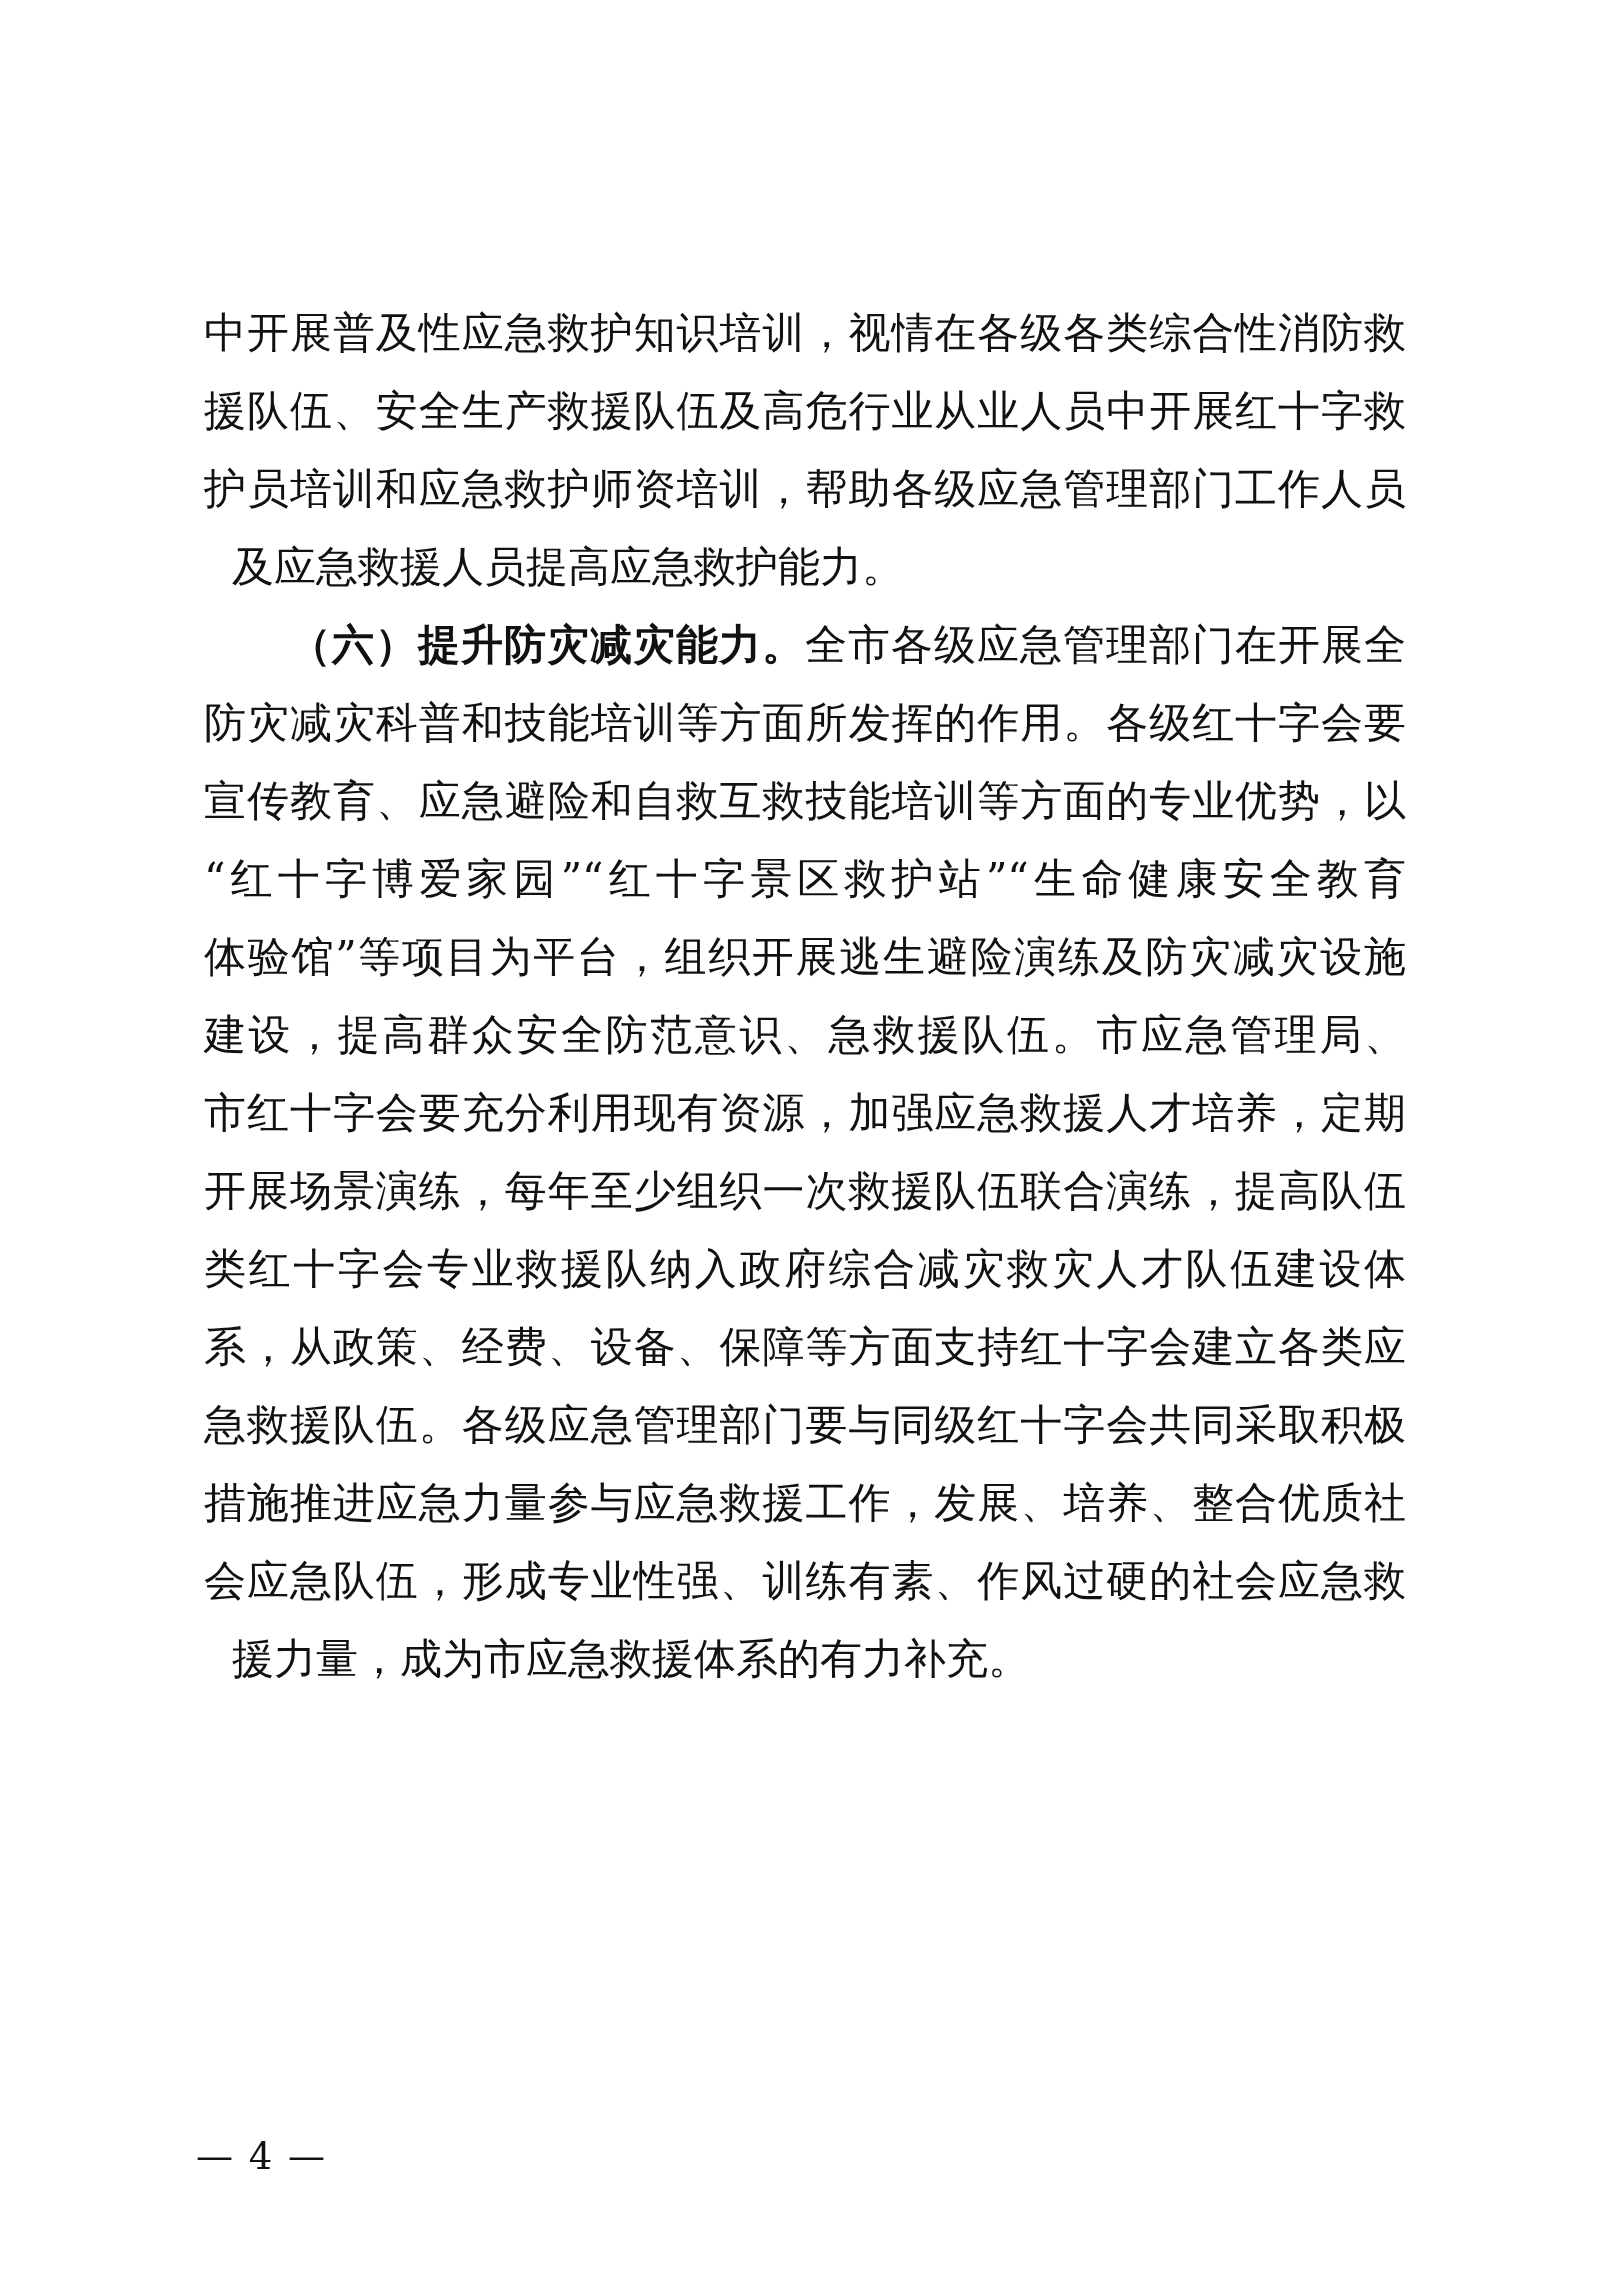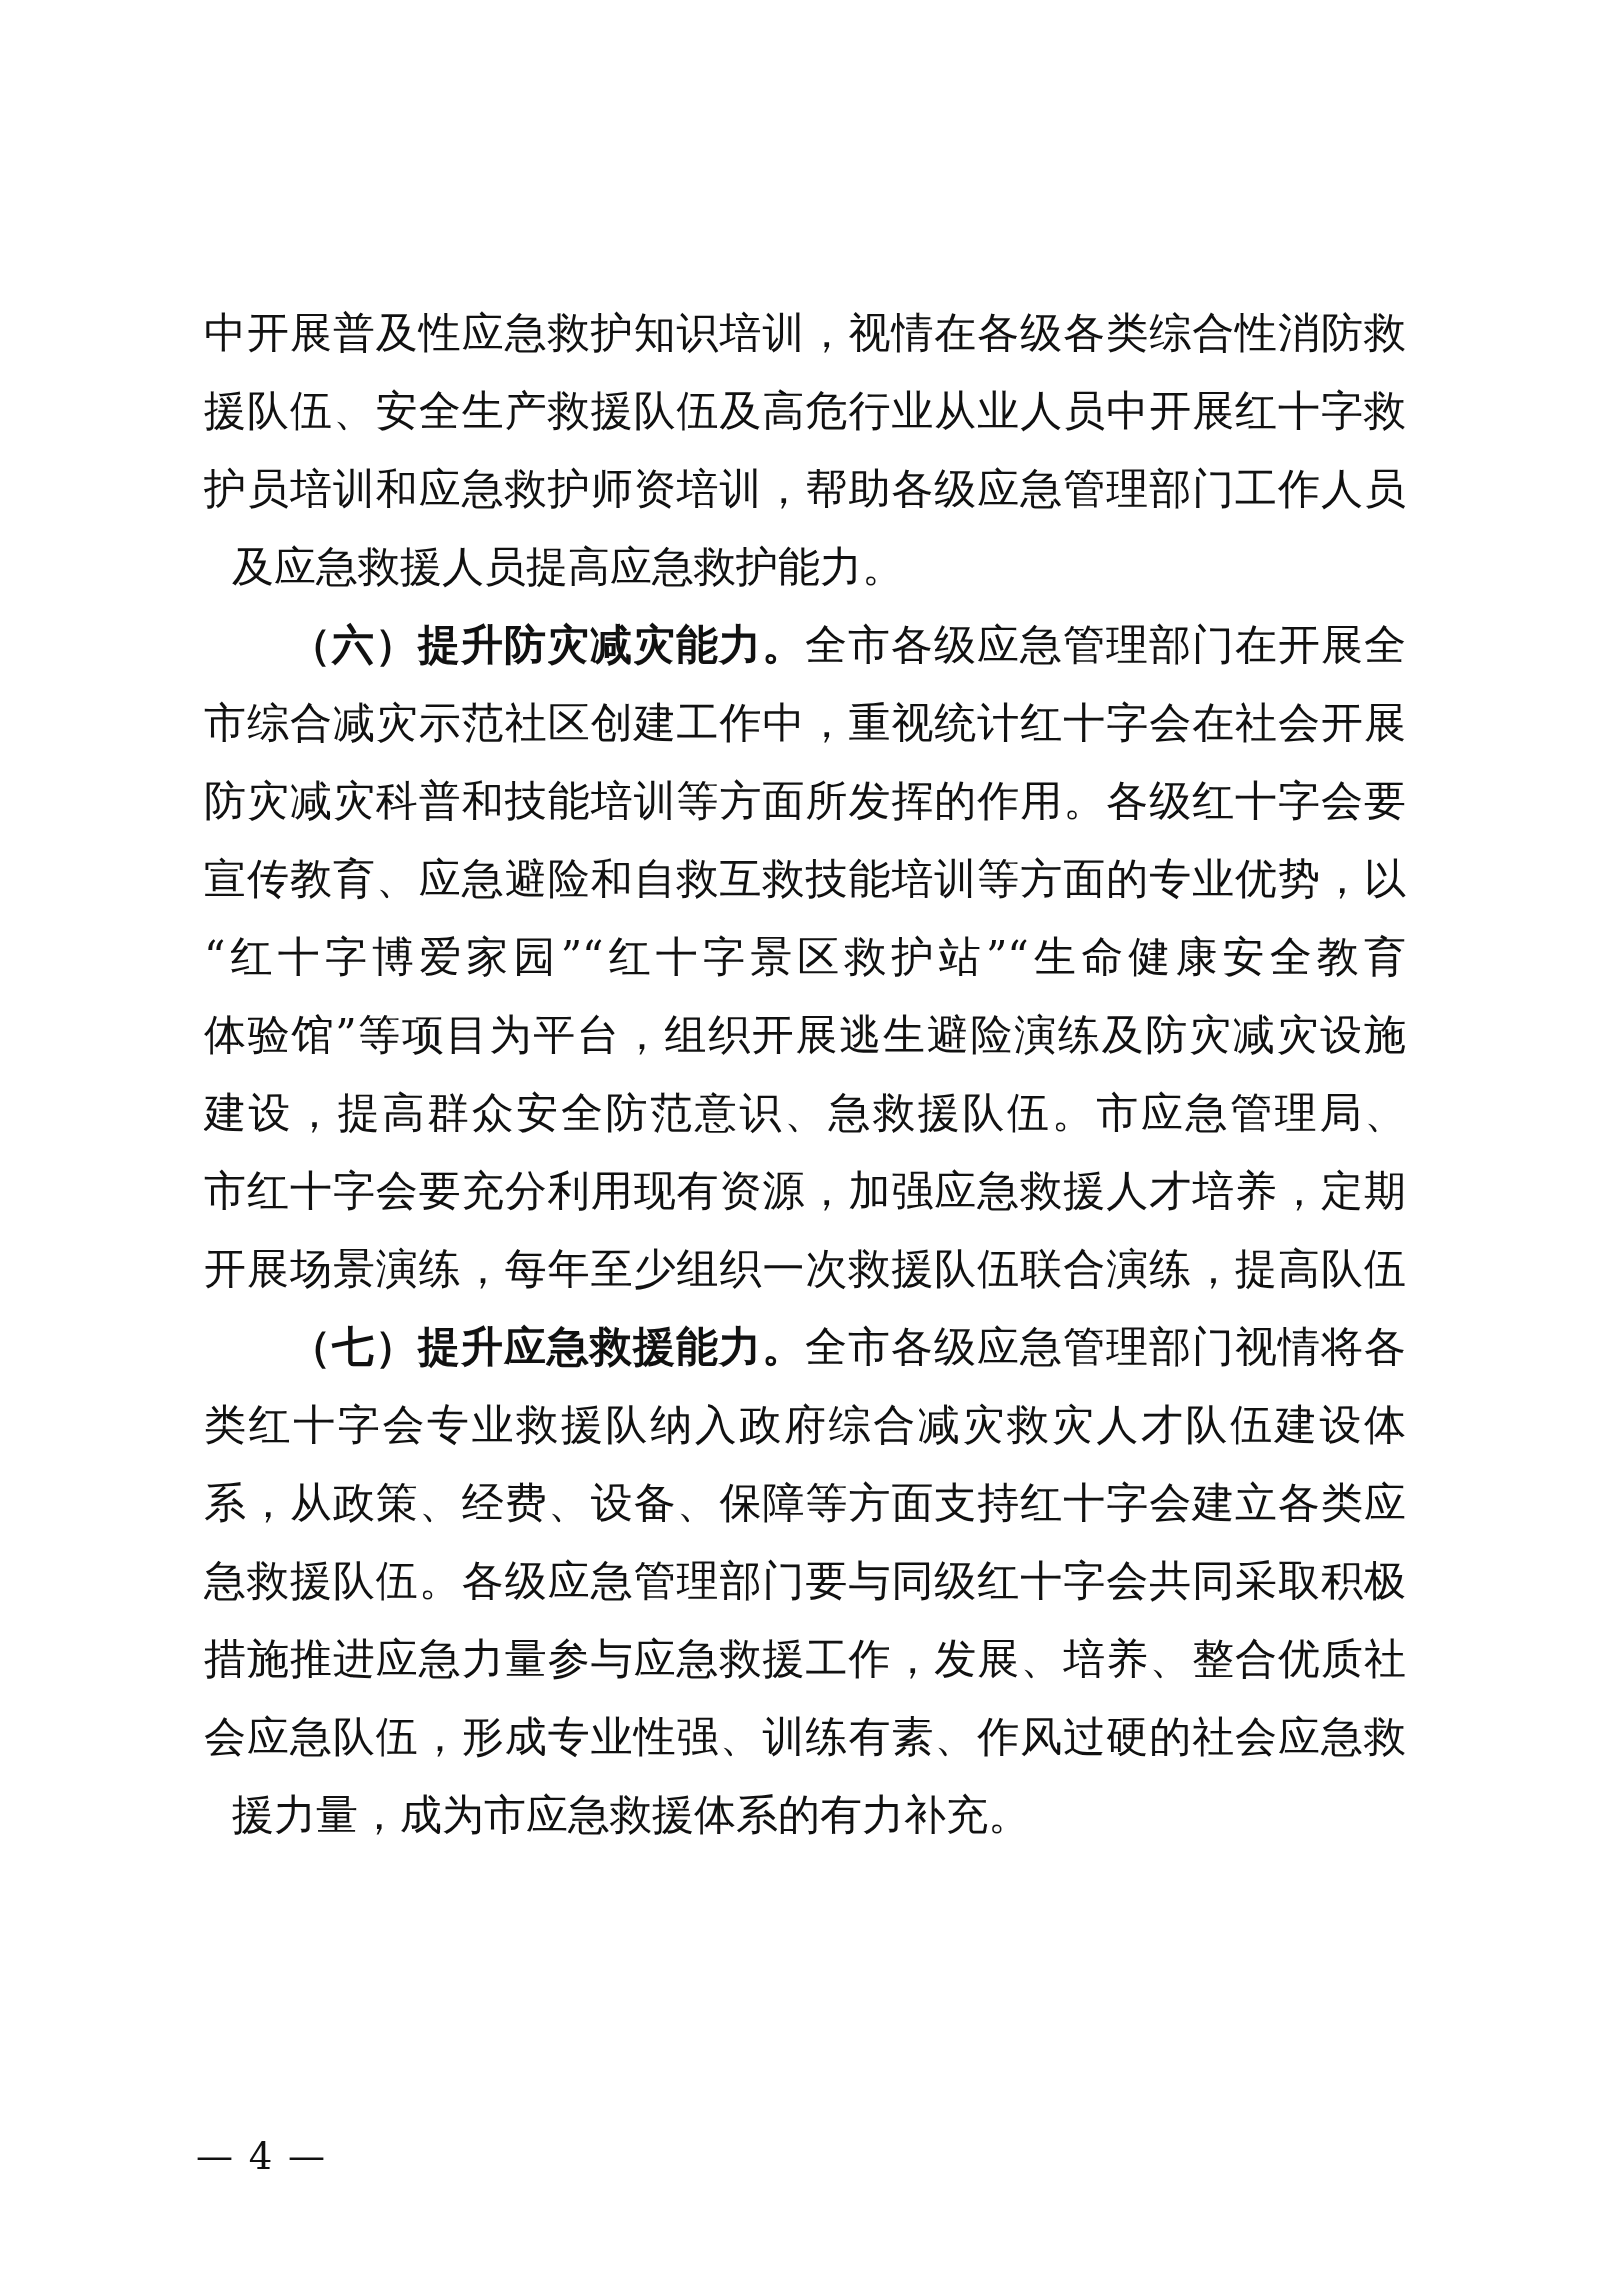--- a/index.html
+++ b/index.html
@@ -55,29 +55,27 @@
 </head>
 <body>
 
 <div class="page">
   <div class="doc-body">
       <div class="line"><span>中开展普及性应急救护知识培训，视情在各级各类综合性消防救</span></div>
       <div class="line"><span>援队伍、安全生产救援队伍及高危行业从业人员中开展红十字救</span></div>
       <div class="line"><span>护员培训和应急救护师资培训，帮助各级应急管理部门工作人员</span></div>
       <div class="line end"><span>及应急救援人员提高应急救护能力。</span></div>
       <div class="line indent"><b>（六）提升防灾减灾能力。</b><span>全市各级应急管理部门在开展全</span></div>
-      <div class="line"><span>市综合减灾示范社区创建工作中，重视统计红十字会在社会开展</span></div>
       <div class="line"><span>防灾减灾科普和技能培训等方面所发挥的作用。各级红十字会要</span></div>
       <div class="line"><span>宣传教育、应急避险和自救互救技能培训等方面的专业优势，以</span></div>
       <div class="line"><span>“红十字博爱家园”“红十字景区救护站”“生命健康安全教育</span></div>
       <div class="line"><span>体验馆”等项目为平台，组织开展逃生避险演练及防灾减灾设施</span></div>
       <div class="line"><span>建设，提高群众安全防范意识、急救援队伍。市应急管理局、</span></div>
       <div class="line"><span>市红十字会要充分利用现有资源，加强应急救援人才培养，定期</span></div>
       <div class="line"><span>开展场景演练，每年至少组织一次救援队伍联合演练，提高队伍</span></div>
-      <div class="line indent"><b>（七）提升应急救援能力。</b><span>全市各级应急管理部门视情将各</span></div>
       <div class="line"><span>类红十字会专业救援队纳入政府综合减灾救灾人才队伍建设体</span></div>
       <div class="line"><span>系，从政策、经费、设备、保障等方面支持红十字会建立各类应</span></div>
       <div class="line"><span>急救援队伍。各级应急管理部门要与同级红十字会共同采取积极</span></div>
       <div class="line"><span>措施推进应急力量参与应急救援工作，发展、培养、整合优质社</span></div>
       <div class="line"><span>会应急队伍，形成专业性强、训练有素、作风过硬的社会应急救</span></div>
       <div class="line end"><span>援力量，成为市应急救援体系的有力补充。</span></div>
     </div>
   <div class="pageno">— 4 —</div>
 </div>
 

